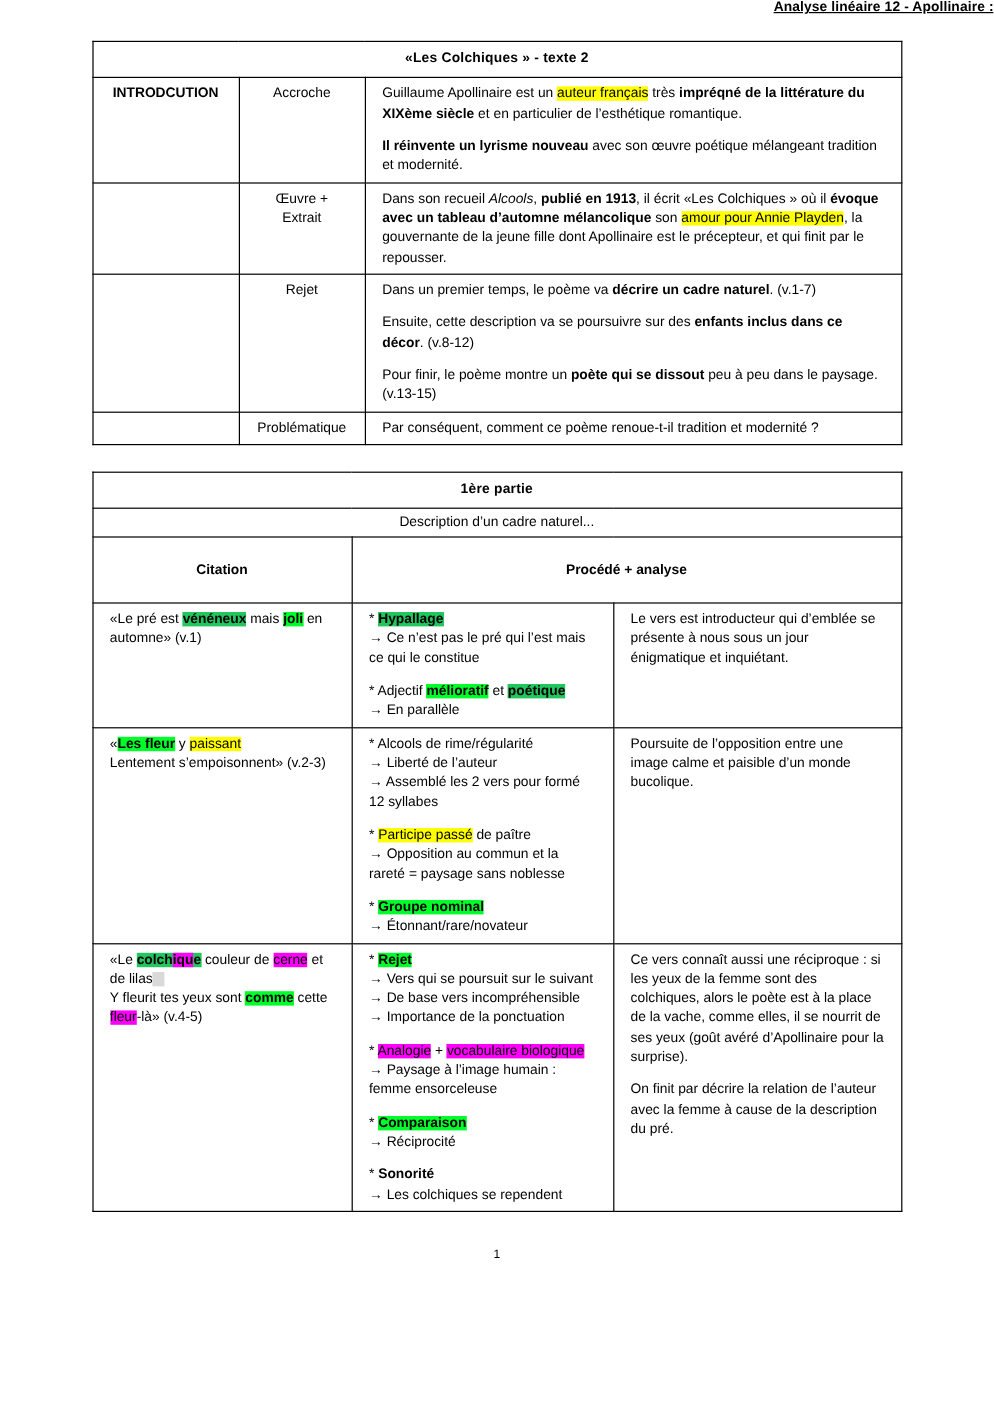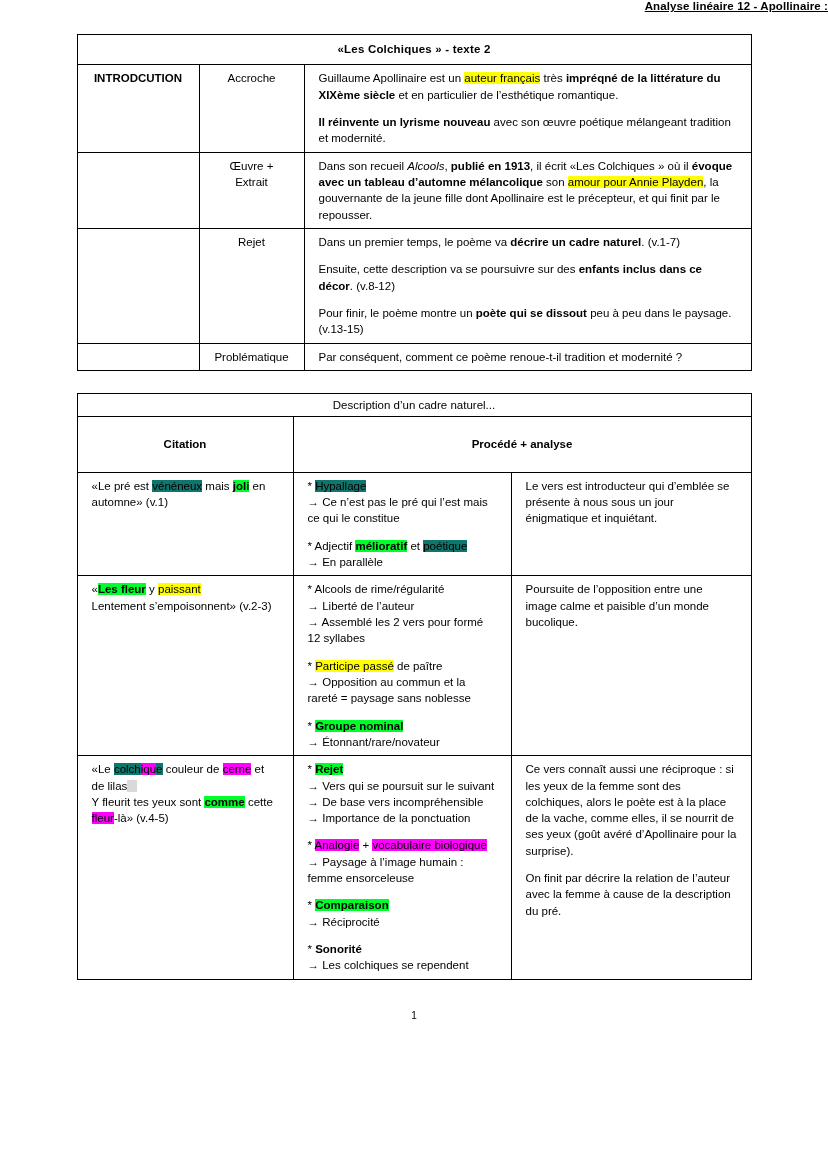--- a/index.html
+++ b/index.html
@@ -70,21 +70,21 @@
     font-size: 11.5px;
   }
   .sublbl {
     text-align: center !important;
     font-size: 11.5px;
   }
   .bk { font-weight: bold; }
   .it { font-style: italic; }
   .hl-y { background: #ffff00; }
   .hl-g { background: #00ff2a; font-weight: bold; }
-  .hl-c { background: #0f766e; }
+  .hl-c { background: #22c55e; font-weight: bold; }
   .hl-m { background: #ff00ff; }
   .hl-gray { background: #d9d9d9; }
   p { margin: 0 0 0 0; }
   p + p { margin-top: 11px; }
   .spacer { height: 22px; }
   .pagenum {
     text-align: center;
     font-size: 10px;
     color: #000;
     margin-top: 30px;
@@ -143,20 +143,23 @@
   <div class="spacer"></div>
 
   <table class="tbl">
     <colgroup>
       <col style="width:216px">
       <col style="width:218px">
       <col style="width:240px">
     </colgroup>
     <tbody>
       <tr>
+        <td class="banner" colspan="3">1ère partie</td>
+      </tr>
+      <tr>
         <td class="subhead" colspan="3">Description d’un cadre naturel...</td>
       </tr>
       <tr>
         <td class="colhead">Citation</td>
         <td class="colhead" colspan="2">Procédé + analyse</td>
       </tr>
 
       <tr>
         <td>
           <p>«Le pré est <span class="hl-c">vénéneux</span> mais <span class="hl-g">joli</span> en automne» (v.1)</p>

